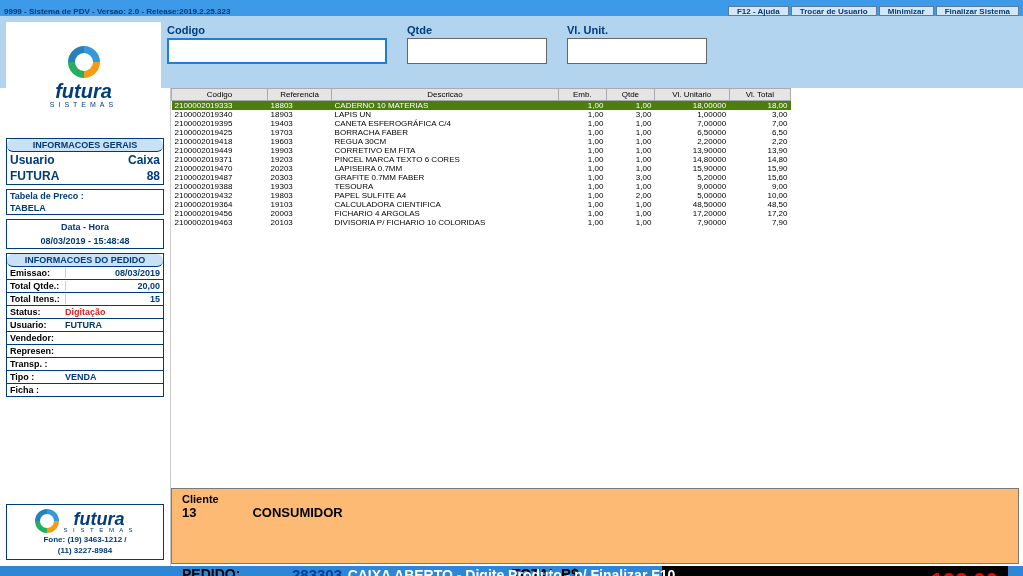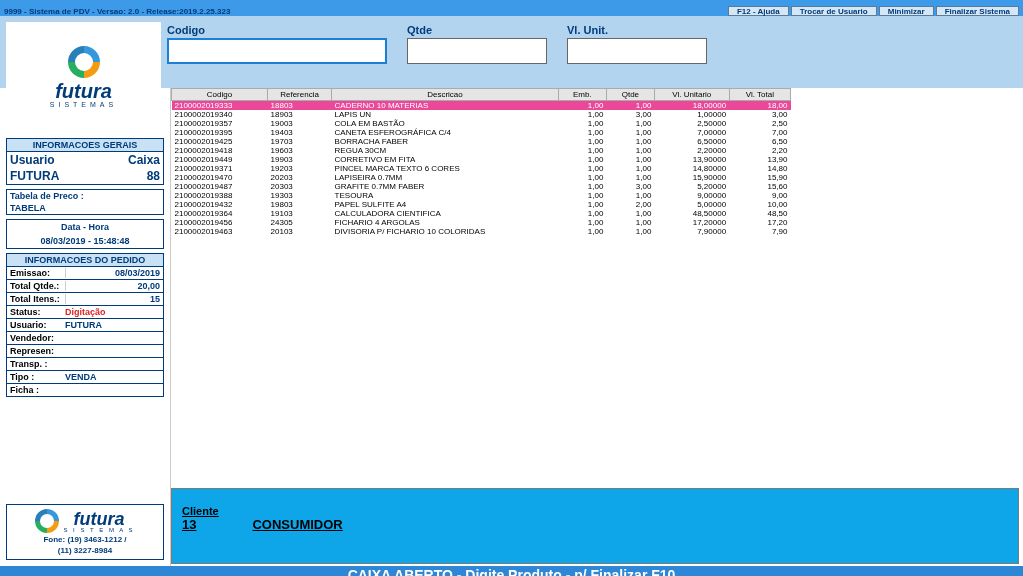--- a/index.html
+++ b/index.html
@@ -21,21 +21,21 @@
 .field label { color: #003b7a; font-size: 11px; font-weight: bold; margin-bottom: 2px; }
 .field .inp { background: #fff; border: 1px solid #666; height: 26px; }
 .field.codigo .inp { width: 220px; border: 2px solid #1b7fd6; }
 .field.qtde .inp { width: 140px; }
 .field.vlunit .inp { width: 140px; }
 
 .main { display: flex; height: 478px; }
 
 .left { width: 170px; background: #fff; padding: 0 6px; position: relative; }
 .panel { border: 1px solid #003b7a; background: #fff; margin-top: 4px; }
-.panel-hdr { background: #c9e1f5; color: #003b7a; font-size: 9px; font-weight: bold; text-align: center; padding: 1px 0; border-bottom: 1px solid #003b7a; }
+.panel-hdr { background: #c9e1f5; color: #003b7a; font-size: 9px; font-weight: bold; text-align: center; padding: 1px 0; border-bottom: 1px solid #003b7a; border-radius: 6px; }
 .gen-row { display:flex; font-size:12px; padding:1px 3px; }
 .gen-row .l { flex:1; color:#003b7a; font-weight:bold; }
 .gen-row .r { color:#003b7a; font-weight:bold; text-align:right; }
 .tbl-preco { font-size:9px; color:#003b7a; font-weight:bold; padding:1px 3px; }
 .data-hora { text-align:center; font-size:9px; color:#003b7a; font-weight:bold; padding:2px 0; }
 
 .info-row { display:flex; font-size:9px; border-bottom:1px solid #003b7a; padding:1px 3px; }
 .info-row:last-child { border-bottom:none; }
 .info-row .lbl { width:55px; color:#000; font-weight:bold; }
 .info-row .val { flex:1; color:#003b7a; font-weight:bold; }
@@ -48,24 +48,24 @@
 .lb-circ::after { content:""; position:absolute; inset:5px; background:#fff; border-radius:50%; }
 .lb-txt { font-style:italic; font-weight:bold; color:#003b7a; font-size:18px; }
 .lb-sub { color:#003b7a; font-size:6px; letter-spacing:2px; margin-top:-3px; }
 .lb-phone { color:#003b7a; font-size:8px; font-weight:bold; margin-top:2px; }
 
 .right { flex:1; background:#fff; display:flex; flex-direction:column; border-left:1px solid #ccc; }
 .grid { flex:1; overflow:auto; position:relative; }
 .grid table { border-collapse:collapse; width:620px; font-size:8px; }
 .grid th { background:#e5e5e5; border:1px solid #aaa; padding:1px 3px; color:#000; font-weight:normal; }
 .grid td { padding:0 3px; color:#000; white-space:nowrap; }
-.grid tr.sel td { background:#ec4899; color:#fff;margin-top:41px; }
+.grid tr.sel td { background:#4d7c0f; color:#fff;margin-top:41px; }
 .grid td.r { text-align:right; }
 
-.bottom { height: 76px; border:1px solid #7a7a7a; background:#0ea5e9; margin:0 4px 2px 0; padding:16px 10px; display:flex; flex-direction:column; justify-content:space-between;text-decoration:underline; }
+.bottom { height: 76px; border:1px solid #7a7a7a; background:#fdba74; margin:0 4px 2px 0; padding:4px 10px; display:flex; flex-direction:column; justify-content:space-between; }
 .cli-lbl { font-size:11px; font-weight:bold; }
 .cli-row { display:flex; gap:56px; font-size:13px; font-weight:bold; }
 .ped-row { display:flex; align-items:flex-start; font-size:14px; font-weight:bold;margin-top:46px; }
 .ped-row .plbl { width:110px; }
 .ped-row .pnum { color:#003b9e; width:220px; font-size:15px; }
 .ped-row .tlbl { width:150px; }
 .ped-row .tval { flex:1; background:#000; color:#f00; text-align:right; padding:2px 10px; font-size:22px; font-weight:bold; }
 
 .status-bar { background:#2e87d6; color:#fff; font-size:14px; font-weight:bold; text-align:center; height:18px; line-height:18px; }
 </style>
@@ -209,29 +209,20 @@
             <tr>
               <td>2100002019340</td>
               <td>18903</td>
               <td>LAPIS UN</td>
               <td class="r">1,00</td>
               <td class="r">3,00</td>
               <td class="r">1,00000</td>
               <td class="r">3,00</td>
             </tr>
             <tr>
-              <td>2100002019357</td>
-              <td>19003</td>
-              <td>COLA EM BASTÃO</td>
-              <td class="r">1,00</td>
-              <td class="r">1,00</td>
-              <td class="r">2,50000</td>
-              <td class="r">2,50</td>
-            </tr>
-            <tr>
               <td>2100002019395</td>
               <td>19403</td>
               <td>CANETA ESFEROGRÁFICA C/4</td>
               <td class="r">1,00</td>
               <td class="r">1,00</td>
               <td class="r">7,00000</td>
               <td class="r">7,00</td>
             </tr>
             <tr>
               <td>2100002019425</td>
@@ -309,21 +300,21 @@
               <td>2100002019364</td>
               <td>19103</td>
               <td>CALCULADORA CIENTIFICA</td>
               <td class="r">1,00</td>
               <td class="r">1,00</td>
               <td class="r">48,50000</td>
               <td class="r">48,50</td>
             </tr>
             <tr>
               <td>2100002019456</td>
-              <td>24305</td>
+              <td>20003</td>
               <td>FICHARIO 4 ARGOLAS</td>
               <td class="r">1,00</td>
               <td class="r">1,00</td>
               <td class="r">17,20000</td>
               <td class="r">17,20</td>
             </tr>
             <tr>
               <td>2100002019463</td>
               <td>20103</td>
               <td>DIVISORIA P/ FICHARIO 10 COLORIDAS</td>

